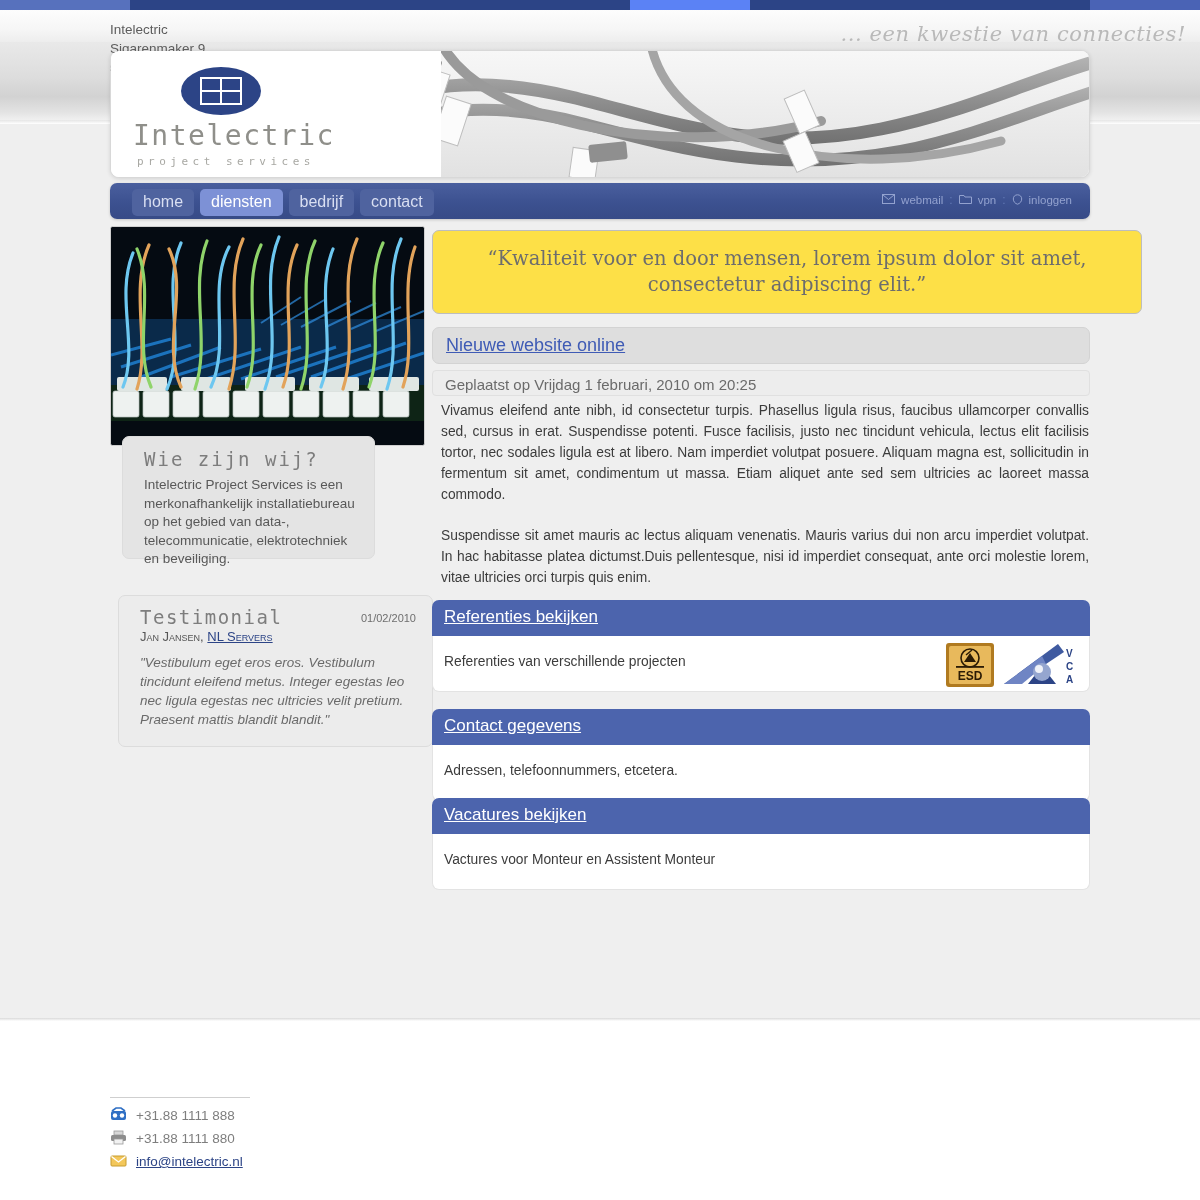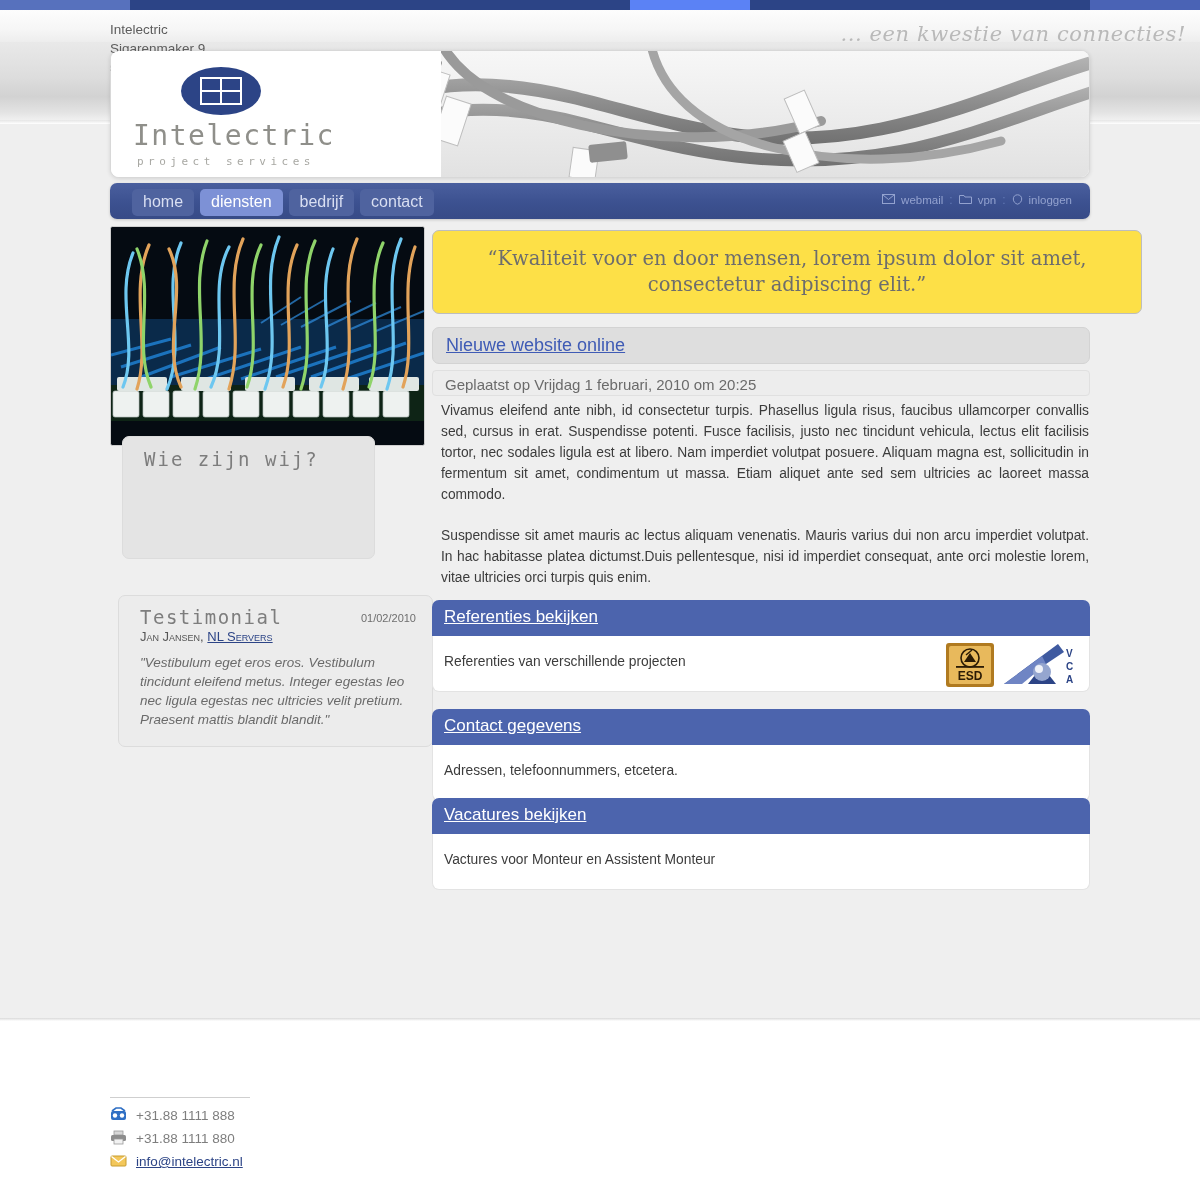--- a/index.html
+++ b/index.html
@@ -365,20 +365,21 @@
         <path d="M232,162 C248,112 226,58 246,12" stroke="#e2a35a"></path>
         <path d="M258,160 C274,116 252,60 272,16" stroke="#8fd46a"></path>
         <path d="M276,162 C292,114 270,58 290,12" stroke="#6dc7f0"></path>
         <path d="M292,160 C306,118 288,64 304,20" stroke="#e2a35a"></path>
       </g>
     </svg>
   </div>
 
   <div class="card-grey who">
     <h3>Wie zijn wij?</h3>
+    <p>Intelectric Project Services is een merkonafhankelijk installatiebureau op het gebied van data-, telecommunicatie, elektrotechniek en beveiliging.</p>
   </div>
 
   <div class="card-grey testi">
     <h3>Testimonial</h3>
     <div class="testi-date">01/02/2010</div>
     <div class="testi-by"><span>Jan Jansen, </span><a>NL Servers</a></div>
     <div class="testi-quote">"Vestibulum eget eros eros. Vestibulum tincidunt eleifend metus. Integer egestas leo nec ligula egestas nec ultricies velit pretium. Praesent mattis blandit blandit."</div>
   </div>
 
   <div class="quote-box">

